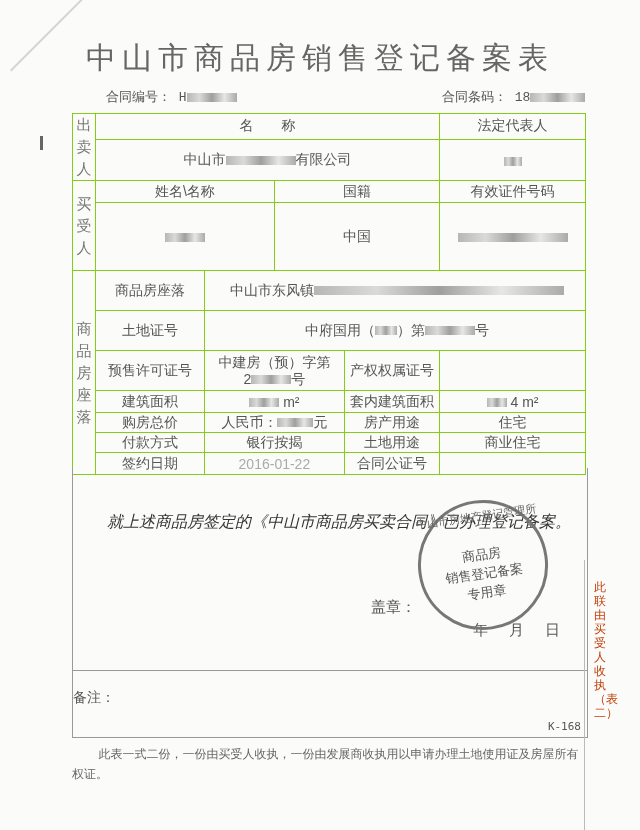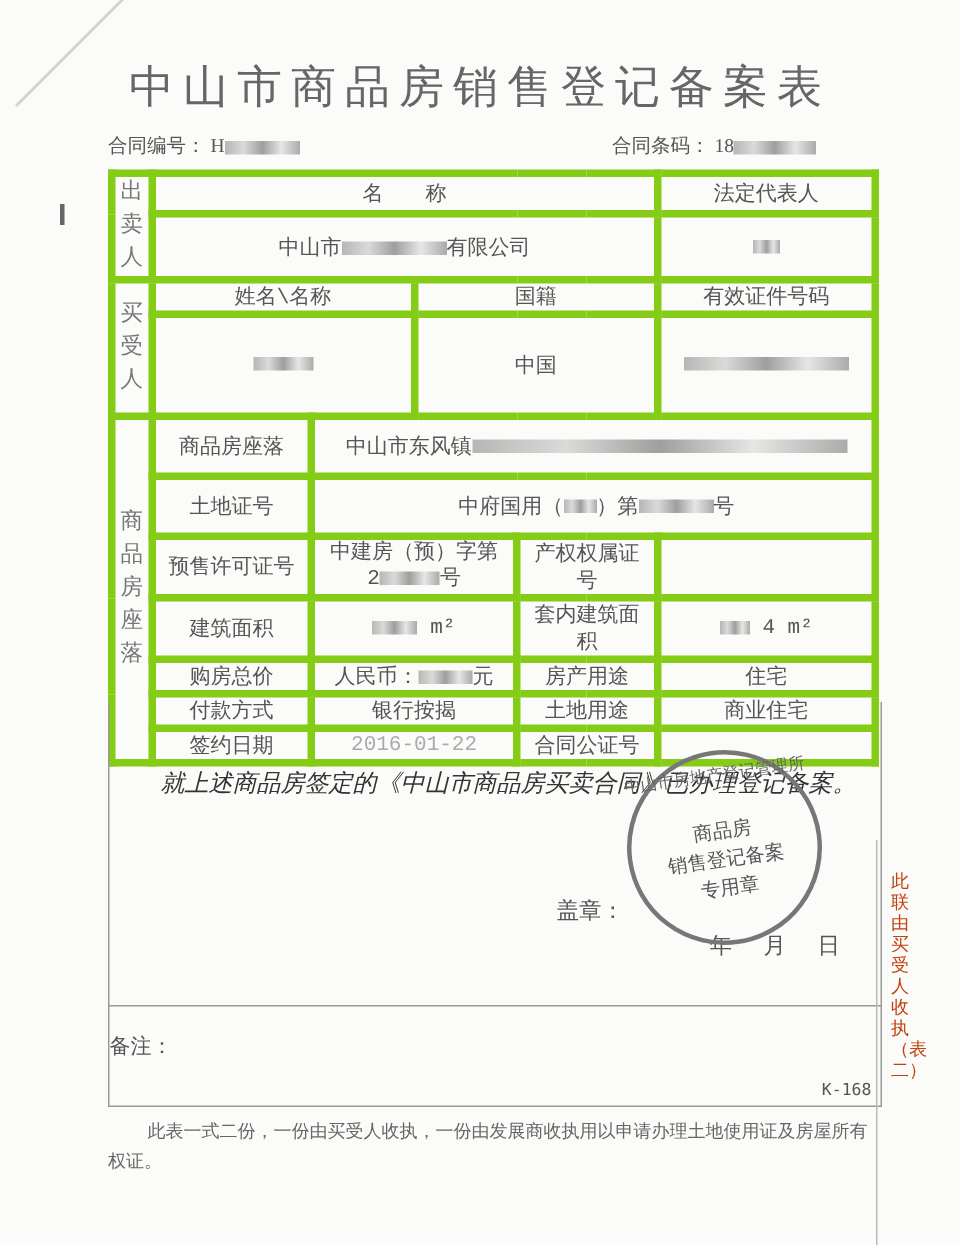--- a/index.html
+++ b/index.html
@@ -1,24 +1,24 @@
 <!DOCTYPE html>
 <html><head>
 <meta charset="utf-8">
 <style>
   html,body{margin:0;padding:0;}
   body{width:640px;height:830px;background:#fbfbf9;position:relative;overflow:hidden;
     font-family:"DejaVu Serif","Liberation Serif",serif;color:#555;}
   .fold{position:absolute;left:0;top:0;width:230px;height:2px;background:#bbb;transform-origin:0 0;transform:translate(10px,70px) rotate(-45deg);opacity:.6;}
   .punch{position:absolute;left:40px;top:136px;width:3px;height:14px;background:#666;}
   .title{position:absolute;left:0;right:0;top:38px;text-align:center;font-size:30px;letter-spacing:6px;color:#666;}
-  .meta{position:absolute;top:88px;font-size:13px;color:#555;font-family:Liberation Serif, serif;}
+  .meta{position:absolute;top:88px;font-size:13px;color:#555;font-family:Liberation Mono, monospace;margin-left:34px;}
   .blur{display:inline-block;height:9px;background:linear-gradient(90deg,#999 0,#ccc 25%,#777 50%,#ddd 75%,#888 100%);opacity:.7;vertical-align:middle;}
   table.main{position:absolute;left:72px;top:113px;width:514px;border-collapse:collapse;font-size:14px;color:#555;}
-  table.main td{border:5px solid #84cc16;text-align:center;padding:0 4px;font-family:Liberation Mono, monospace;}
+  table.main td{border:1px solid #84cc16;text-align:center;padding:0 4px;font-family:Liberation Sans, sans-serif;}
   .side{width:22px;font-size:15px;line-height:22px;padding:0 !important;color:#777;}
   .left{text-align:center;padding-left:8px !important;}
   .reg{position:absolute;left:72px;top:468px;width:514px;height:202px;border-left:1px solid #999;border-right:1px solid #999;}
   .reg-label{position:absolute;left:0;top:2px;font-size:15px;font-family:"DejaVu Sans","Liberation Sans",sans-serif;}
   .reg-text{position:absolute;left:34px;top:44px;font-size:16px;color:#333;white-space:nowrap;font-style:italic;}
   .seal-label{position:absolute;left:282px;top:130px;font-size:15px;margin-left:16px;}
   .date{position:absolute;left:400px;top:153px;font-size:15px;letter-spacing:3px;}
   .stamp{position:absolute;left:418px;top:500px;width:124px;height:124px;border:3px solid #777;border-radius:50%;transform:rotate(-8deg);}
   .stamp .inner{position:absolute;left:20px;top:42px;width:84px;text-align:center;font-size:13px;line-height:19px;color:#555;}
   .stamp .ring{position:absolute;left:0;top:6px;width:124px;text-align:center;font-size:11px;color:#666;}

